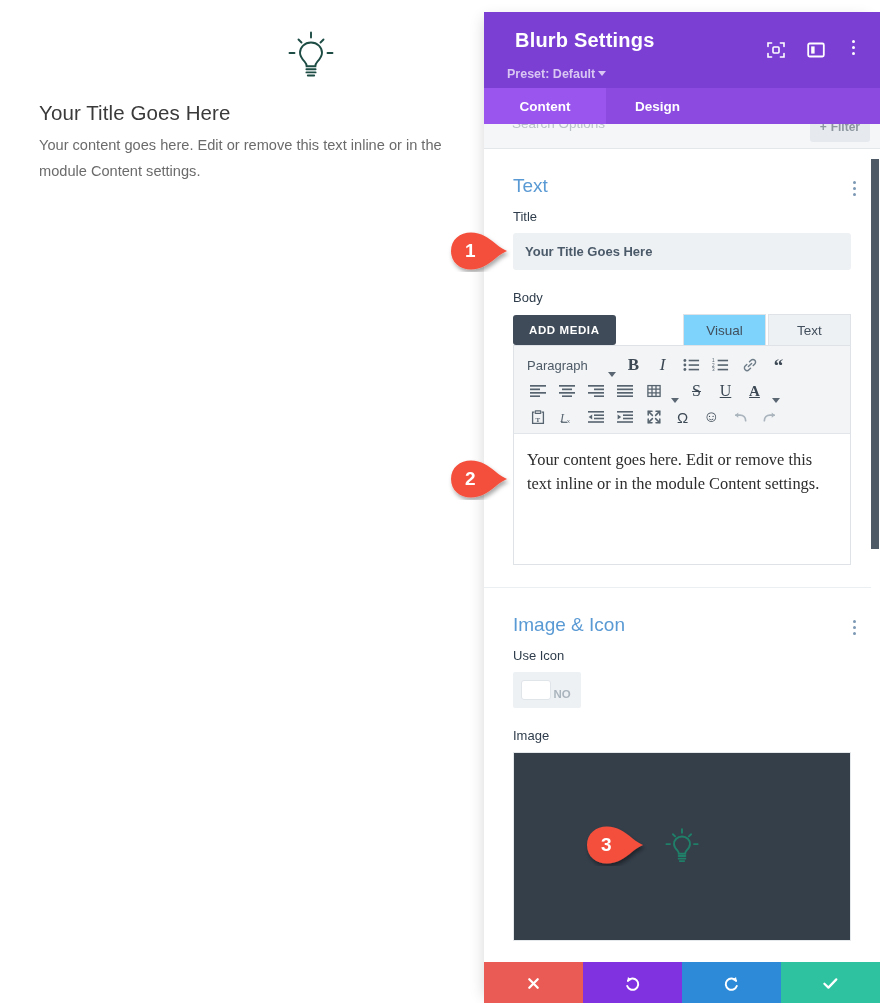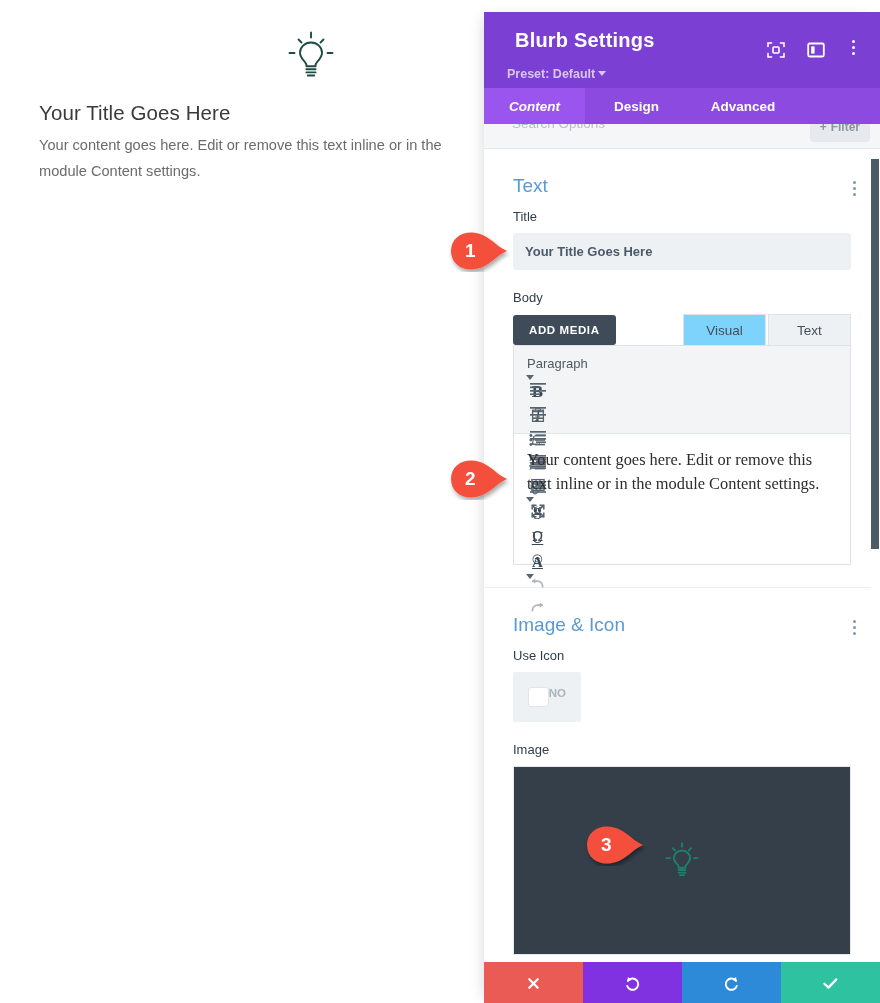--- a/index.html
+++ b/index.html
@@ -107,21 +107,21 @@
   .panel-tab {
     flex: 0 0 auto;
     display: flex;
     align-items: center;
     justify-content: center;
     font-size: 13.5px;
     font-weight: bold;
     color: #ffffff;
     cursor: pointer;
   }
-  .panel-tab.t0 { width: 101px; font-style: italic; }
+  .panel-tab.t0 { width: 122px; }
   .panel-tab.t1 { width: 103px; }
   .panel-tab.t2 { width: 110px; }
   .panel-tab.active { background: #9b55ef; }
 
   
   #search-row {
     position: relative;
     height: 24px;
     background: #f4f6f8;
     border-bottom: 1px solid #e3e7ea;
@@ -243,21 +243,21 @@
   #editor-box {
     margin-top: 0;
     border: 1px solid #dfe3e7;
     background: #ffffff;
   }
   #editor-toolbar {
     background: #f2f4f6;
     border-bottom: 1px solid #e2e6ea;
     padding: 5px 4px 4px;
   }
-  .tb-row { display: flex; align-items: flex-start; height: 26px; padding-left: 5px; flex-direction: column; }
+  .tb-row { display: flex; align-items: flex-end; height: 26px; padding-left: 5px; }
   .tb-btn {
     width: 29px; height: 24px;
     display: flex; align-items: center; justify-content: center;
     color: #5a6672;
     font-size: 14px;
     cursor: pointer;
     flex: 0 0 auto;
   }
   .tb-btn.wide { width: 78px; justify-content: flex-start; padding-left: 4px; font-size: 13px; color: #4d5a66; }
   .tb-caret {
@@ -275,24 +275,24 @@
     min-height: 96px;
     font-family: "Liberation Serif", serif;
     font-size: 16.4px;
     line-height: 24px;
     color: #2d2d2d;
   }
 
   
   #use-icon-toggle {
     display: inline-flex;
-    align-items: flex-start;
+    align-items: flex-end;
     background: #eef1f4;
     border-radius: 2px;
-    padding: 15px;
+    padding: 8px;
     width: 68px;
     box-sizing: border-box;
     cursor: pointer;
   }
   #use-icon-knob {
     width: 30px; height: 20px;
     background: #ffffff;
     border-radius: 3px;
     border: 1px solid #e0e5ea;
     box-sizing: border-box;
@@ -401,21 +401,20 @@
     <div class="hdr-icon" id="hdr-icon-more">
       <div class="dot3"></div>
       <div class="dot3"></div>
       <div class="dot3"></div>
     </div>
   </div>
 
   <div id="panel-tabs">
     <div class="panel-tab t0 active">Content</div>
     <div class="panel-tab t1">Design</div>
-    <div class="panel-tab t2">Advanced</div>
   </div>
 
   <div id="search-row">
     <div id="search-input-text">Search Options</div>
     <div id="filter-button">
       <span class="plus">+</span><span>Filter</span>
     </div>
   </div>
 
   <div id="panel-scroll">

